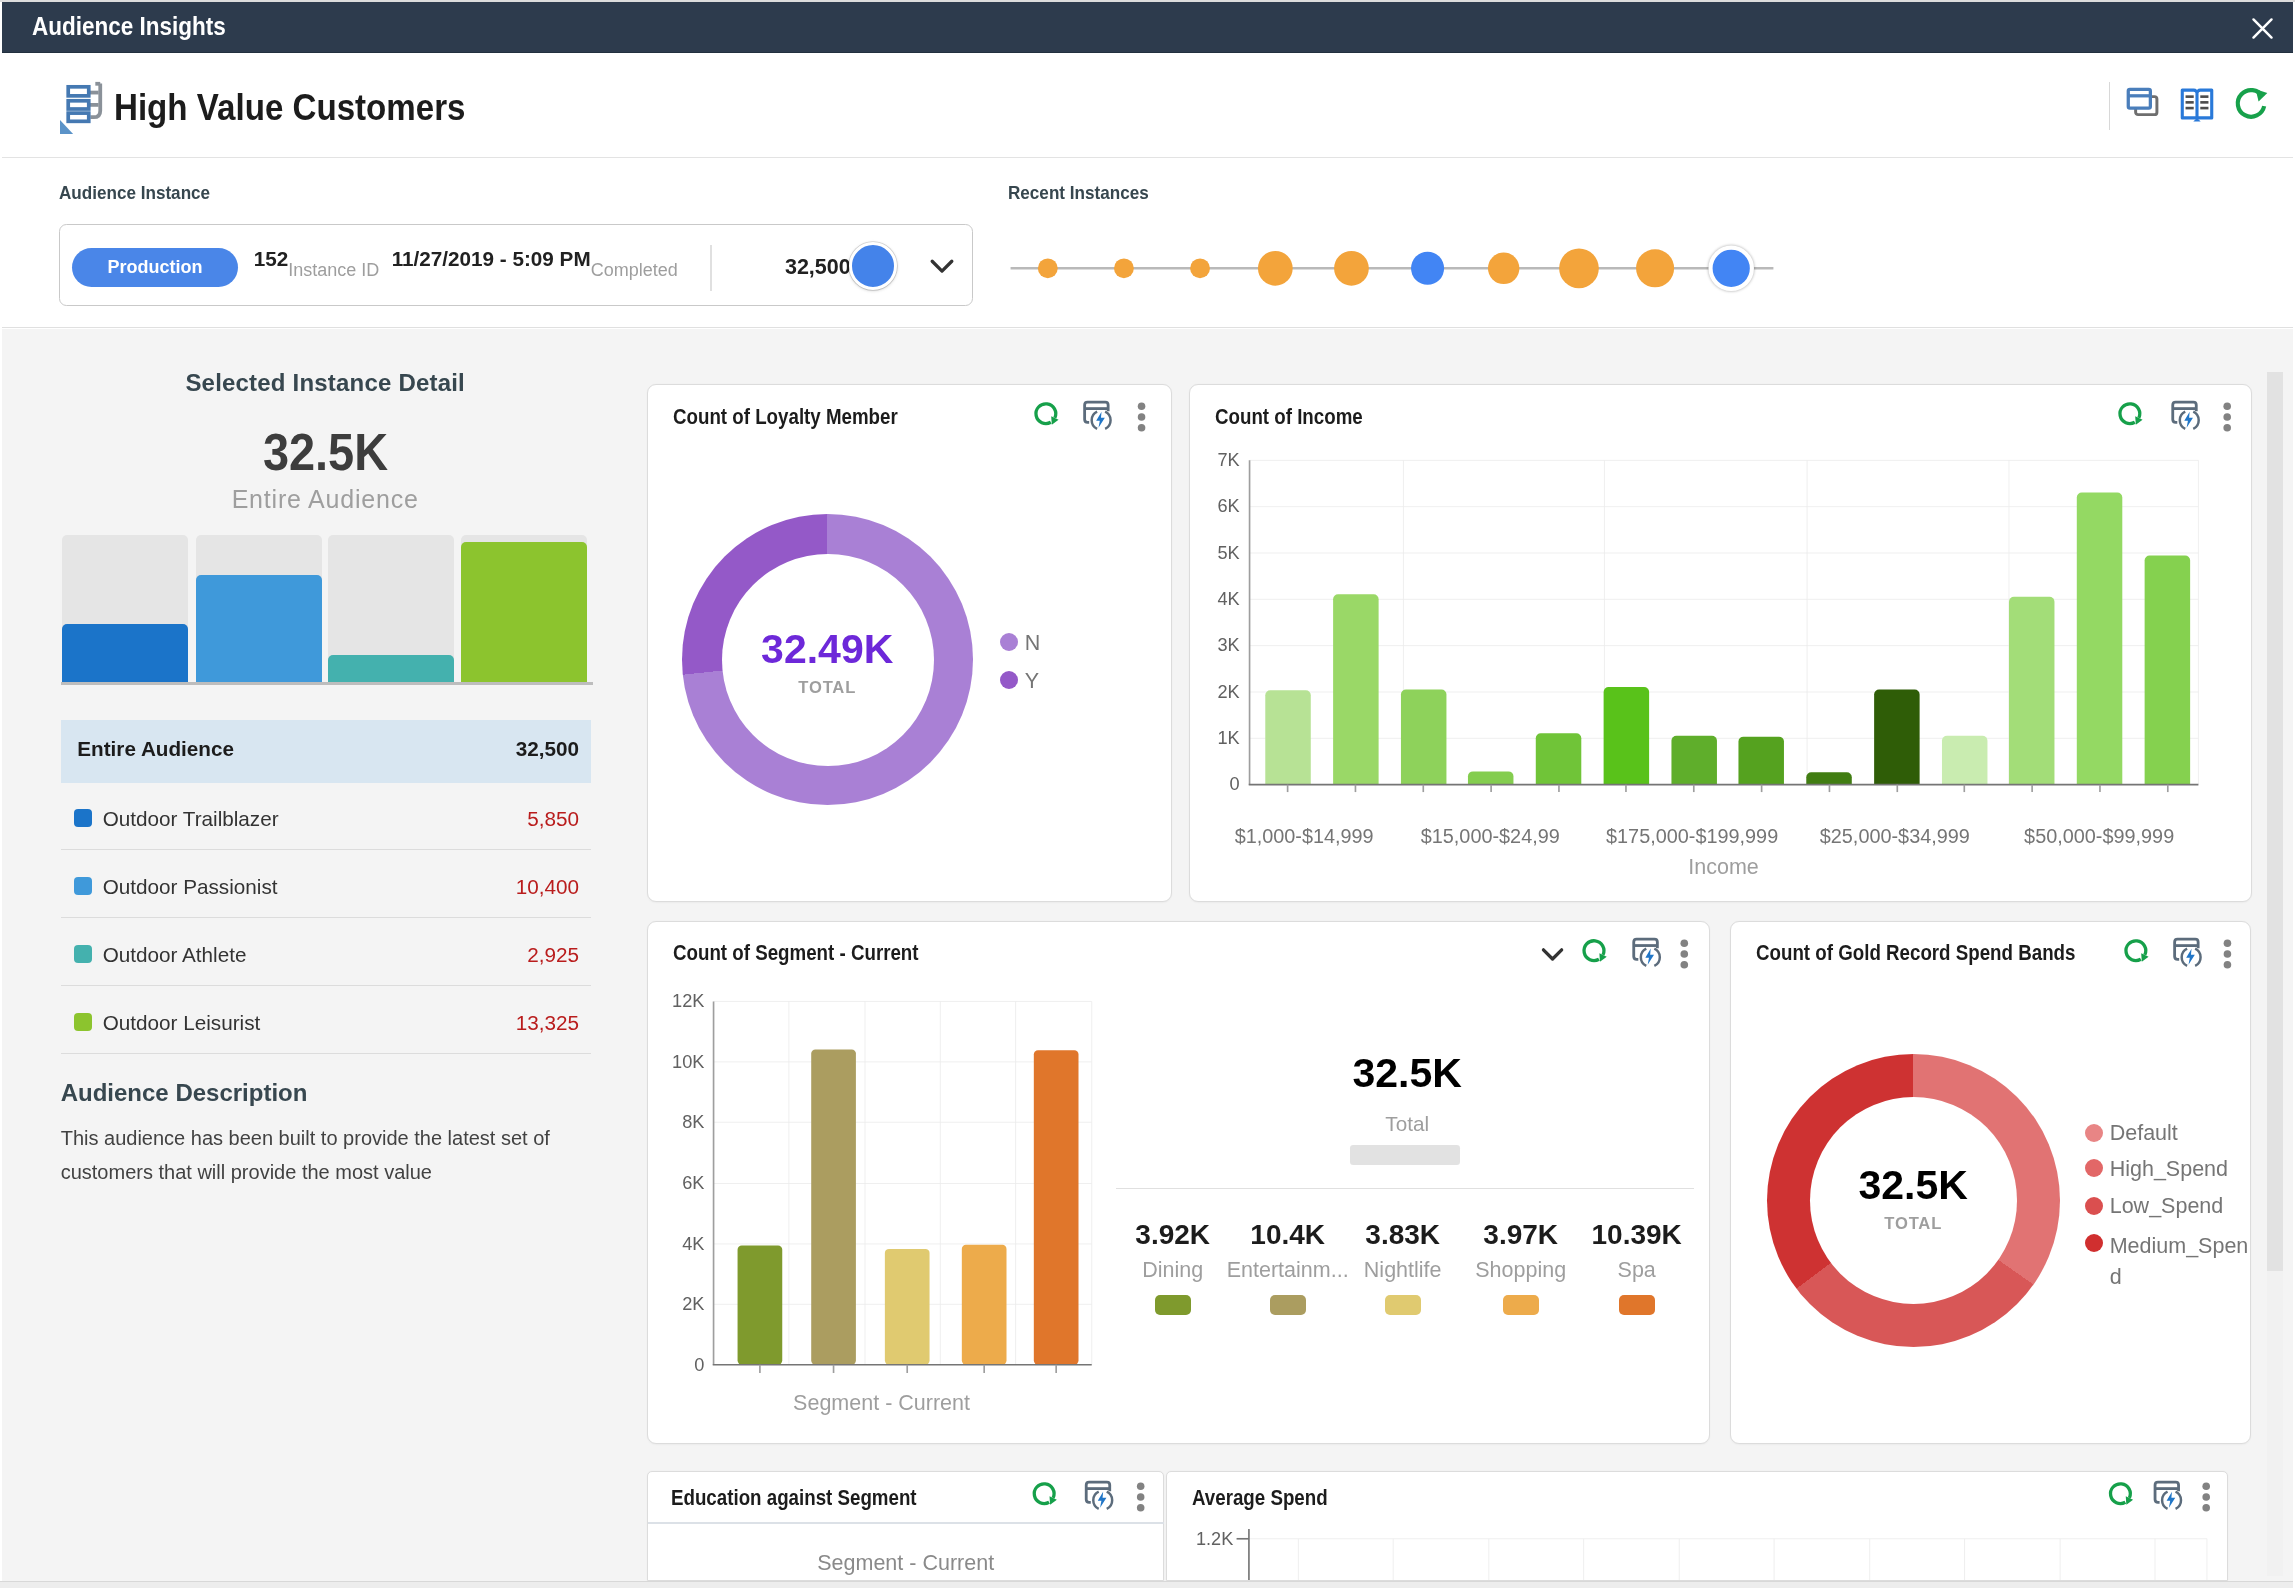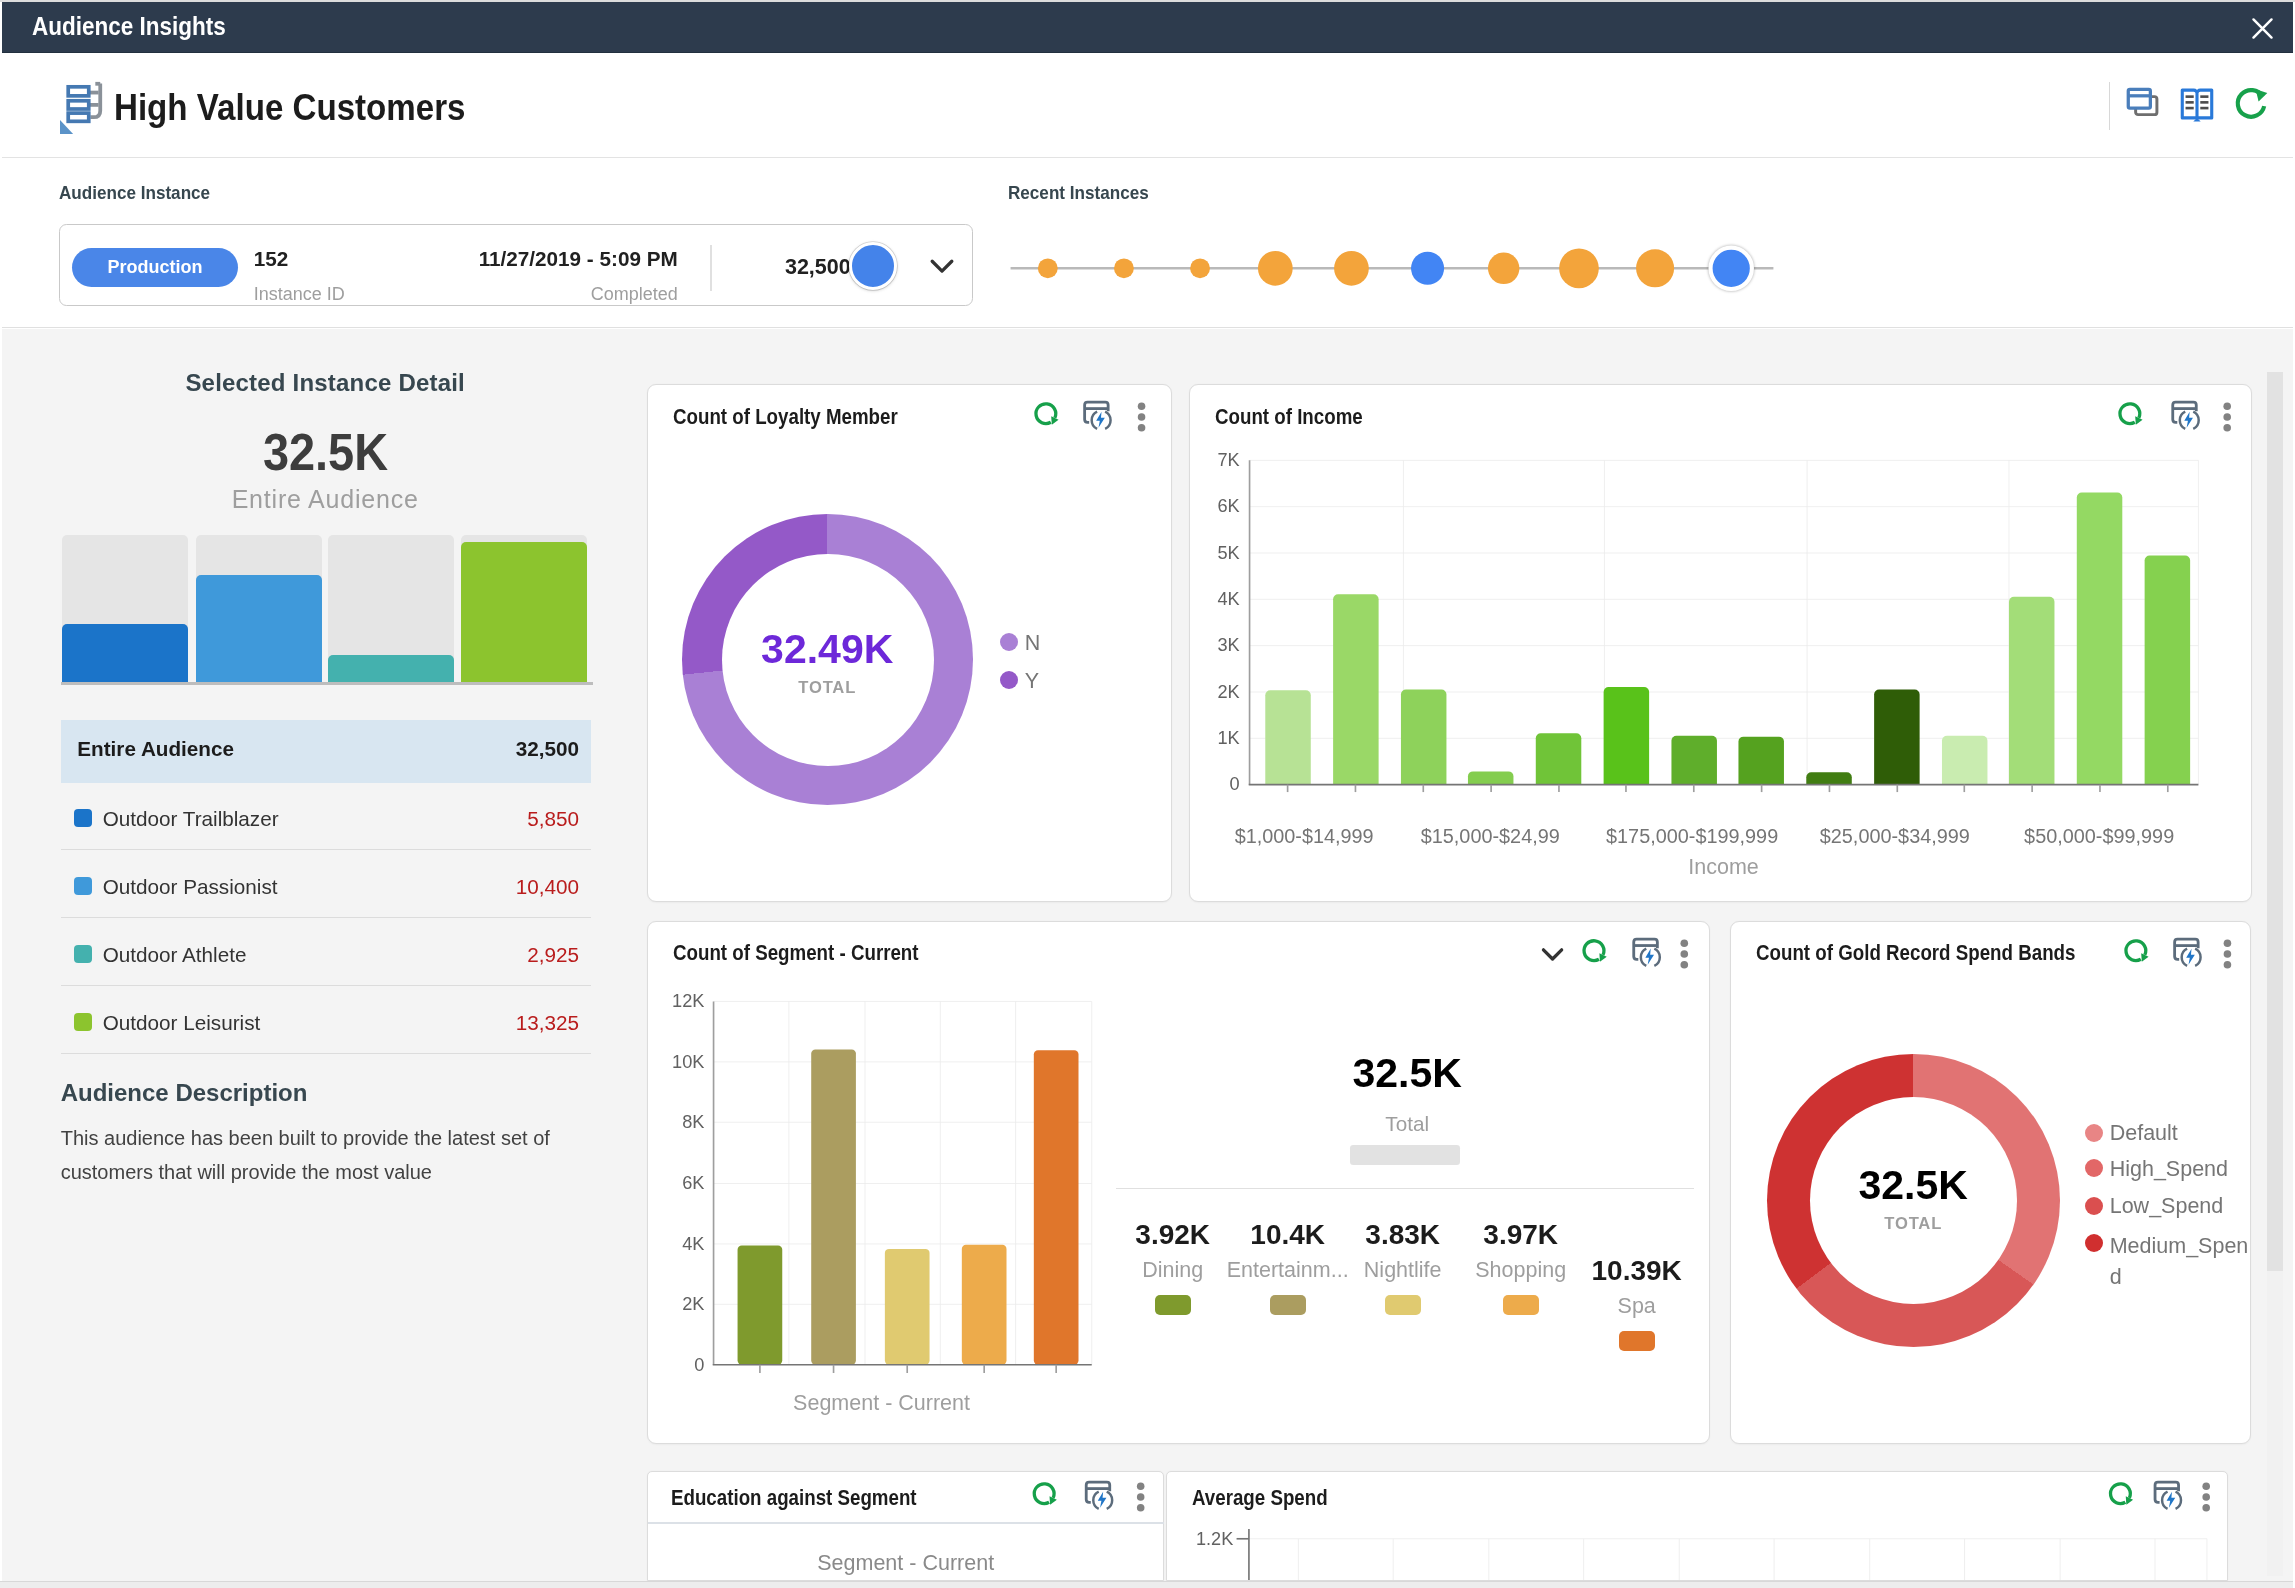--- a/index.html
+++ b/index.html
@@ -15,21 +15,21 @@
 
 #pagehead { left:1.7px; top:55px; width:2291px; height:103px; background:#fff; border-bottom:0.8px solid #e3e3e3; }
 #pagehead h1 { position:absolute; left:112px; top:32px; font-size:36px; font-weight:bold; color:#1c1c1c; transform:scaleX(0.92); transform-origin:left center;}
 #hdivider { left:2107px; top:26.5px; width:1.7px; height:48px; background:#d8d8d8; position:absolute;}
 
 
 #instsec { left:1.7px; top:159px; width:2291px; height:169px; background:#fff; border-bottom:0.8px solid #e0e0e0; }
 .seclabel { position:absolute; font-size:19px; font-weight:bold; color:#37474f; transform:scaleX(0.9); transform-origin:left center; }
 #instcard { position:absolute; left:57px; top:65px; width:914px; height:82px; background:#fff; border:1.7px solid #c9c9c9; border-radius:7.4px; }
 #pill { position:absolute; left:12.4px; top:23px; width:166px; height:39px; background:#4a86e8; border-radius:20px; color:#fff; font-size:18px; font-weight:bold; text-align:center; line-height:39px; }
-.stack { position:absolute; display:flex; flex-direction:column; }
+.stack { position:absolute; display:flex; flex-direction:row; }
 .stack .v { font-size:20.7px; font-weight:bold; color:#212121; }
 .stack .l { font-size:18px; color:#9e9e9e; margin-top:13px; }
 #vdiv { position:absolute; left:650px; top:20px; width:2.5px; height:46px; background:#e0e0e0; }
 #count { position:absolute; left:679px; top:30px; width:112px; text-align:right; font-size:21.5px; font-weight:bold; color:#212121; }
 #bluedot { position:absolute; left:789px; top:17.4px; width:48px; height:48px; border-radius:50%; background:#4483ea; border:3.3px solid #fff; box-shadow:0 0 0 0.8px rgba(0,0,0,0.15), 0 0.8px 3.3px rgba(0,0,0,0.2); }
 #chev { position:absolute; left:867px; top:33px; }
 
 
 #timeline { position:absolute; left:0; top:0; }
 
@@ -397,21 +397,21 @@
     <div class="abs kpi" style="left:689px; top:297px;">
         <div class="v">3.83K</div>
         <div class="l">Nightlife</div>
         <div class="c" style="background:#e0ca70;"></div>
       </div>
     <div class="abs kpi" style="left:807px; top:297px;">
         <div class="v">3.97K</div>
         <div class="l">Shopping</div>
         <div class="c" style="background:#edab4b;"></div>
       </div>
-    <div class="abs kpi" style="left:923px; top:297px;margin-top:36px;">
+    <div class="abs kpi" style="left:923px; top:297px;">
         <div class="v">10.39K</div>
         <div class="l">Spa</div>
         <div class="c" style="background:#e0762b;"></div>
       </div>
   </div>
 
   <div class="card" style="left:1728px; top:592px; width:521px; height:523px;">
     <div class="ctitle" style="left:25px; top:18px;">Count of Gold Record Spend Bands</div>
     <svg class="cicons" style="left:390px; top:11.6px;" width="132" height="40" viewBox="0 0 160 48">
         <g transform="translate(18,20)">

